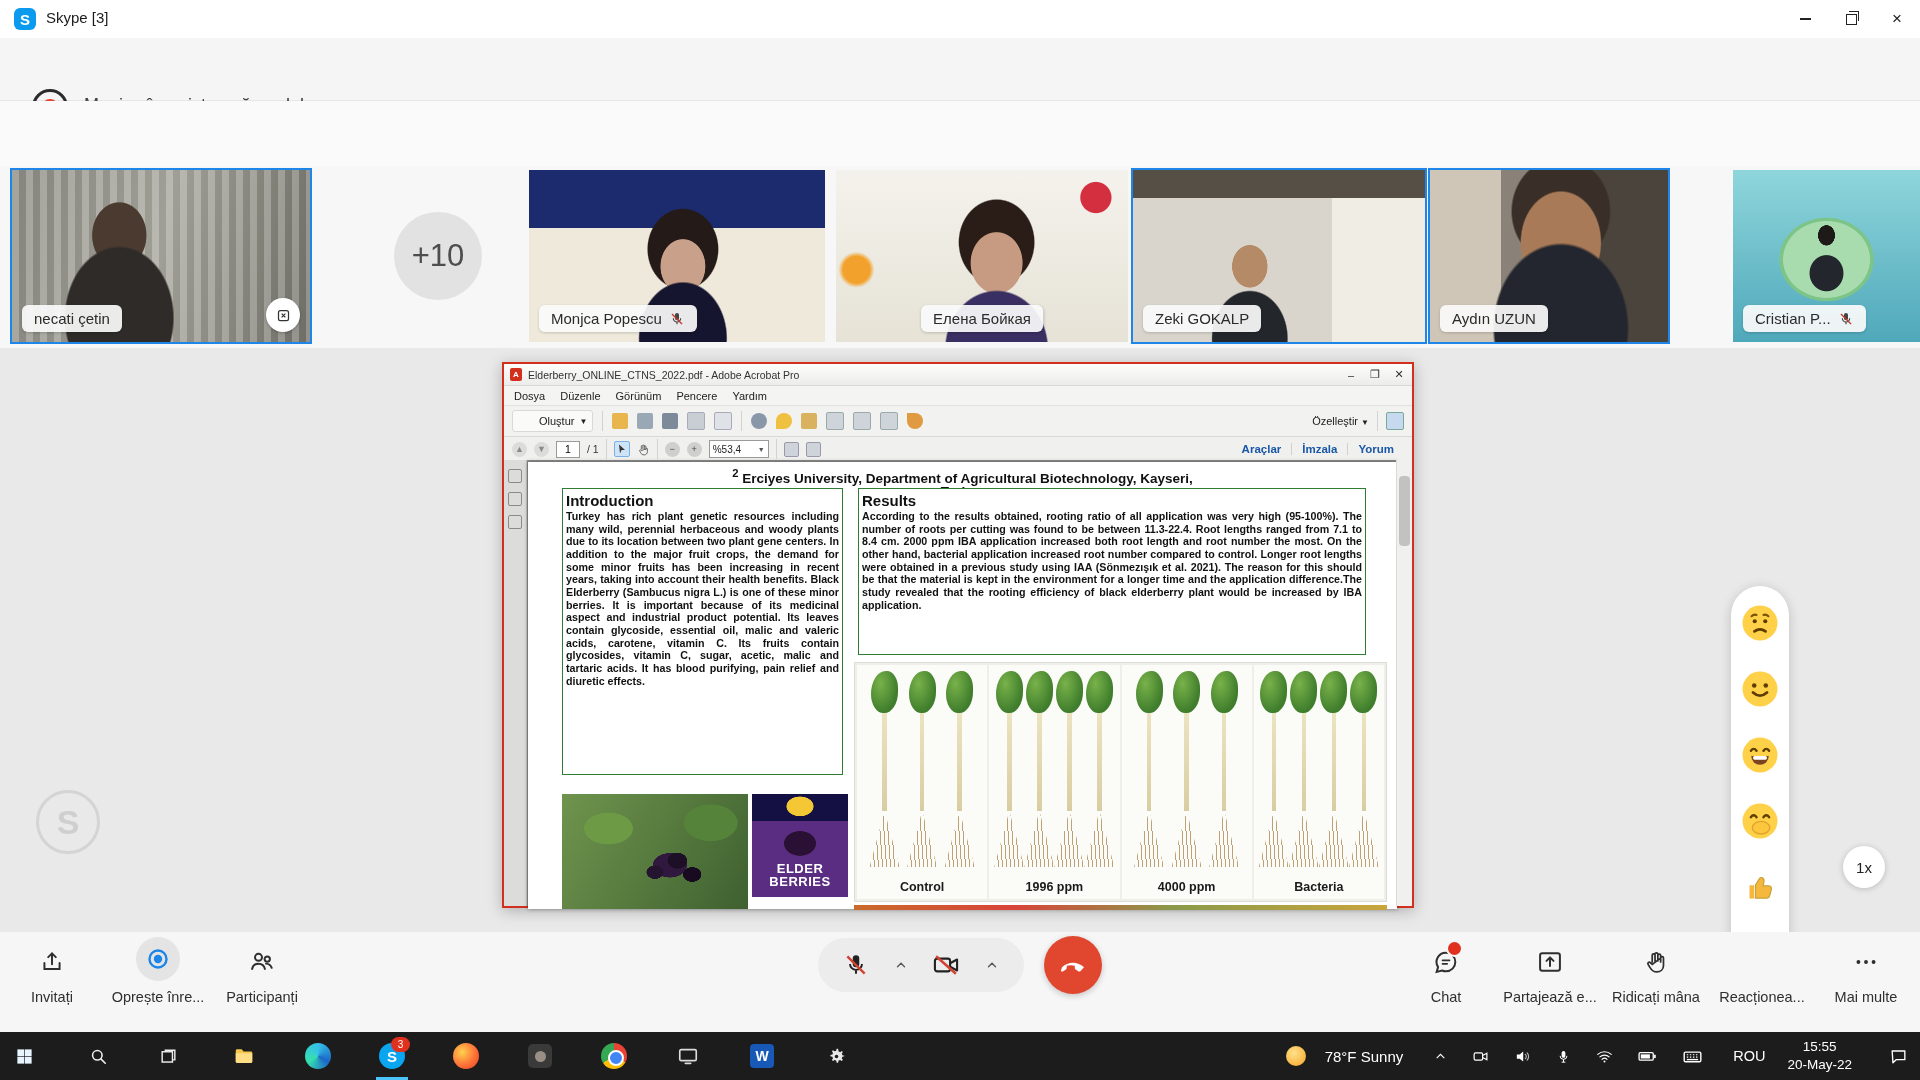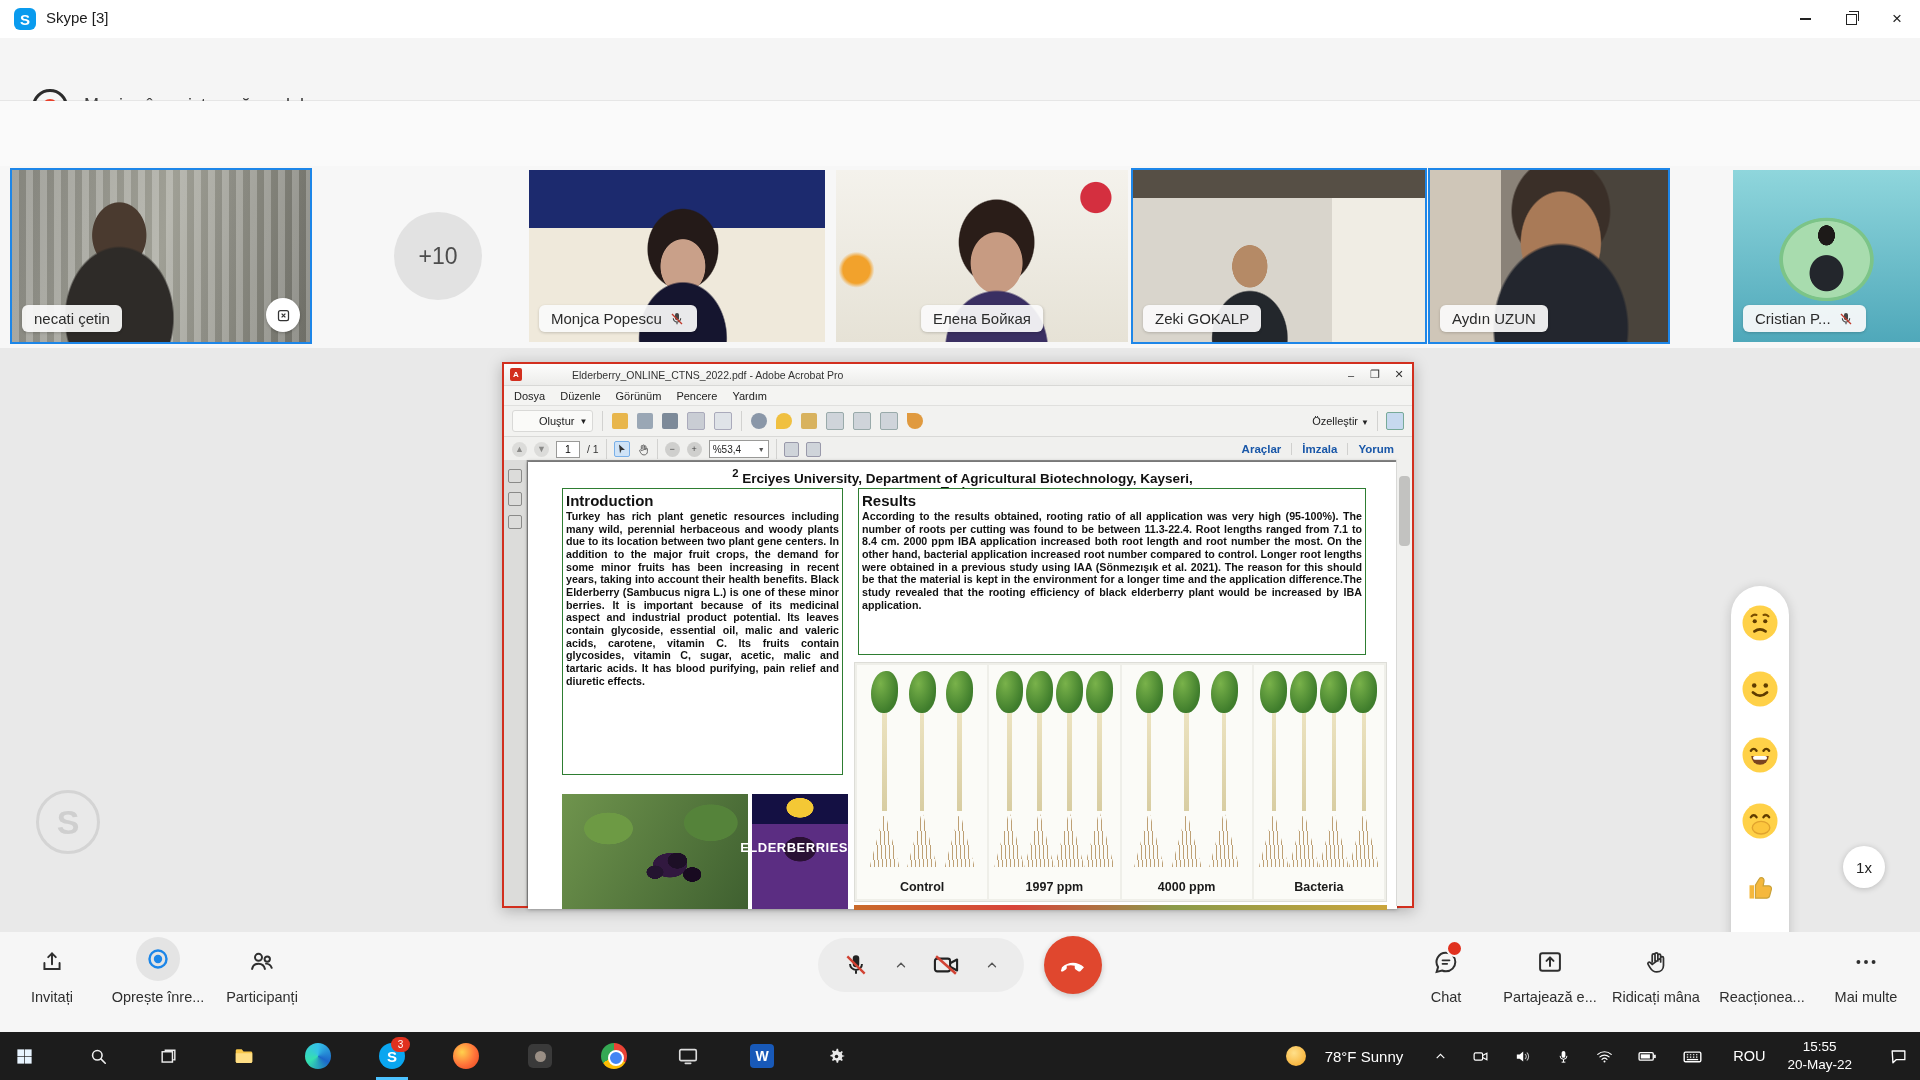--- a/index.html
+++ b/index.html
@@ -63,33 +63,33 @@
     radial-gradient(48px 42px at 55% 60%, #4a3a2f 0 55%, transparent 57%),
     radial-gradient(68px 86px at 55% 42%, #a97a57 0 58%, transparent 60%),
     radial-gradient(88px 96px at 55% 24%, #3a2f28 0 55%, transparent 57%),
     linear-gradient(90deg,#cfc6b8 0 30%, #8a8278 30% 55%, #4a443c 55% 100%);}
   .art6{background:
     radial-gradient(15px 18px at 50% 38%, #1d1a18 0 55%, transparent 58%),
     radial-gradient(30px 32px at 50% 60%, #23262c 0 55%, transparent 58%),
     radial-gradient(closest-side at 50% 52%, #a8dcae 0 46%, #7cc488 47% 50%, transparent 51%),
     linear-gradient(#8fd6dc,#4fa8ba);}
   #overflow-circle{left:394px;top:212px;width:88px;height:88px;border-radius:50%;background:#e2e2e2;
-    display:flex;align-items:center;justify-content:center;font-size:23px;color:#4d4d4d;}
+    display:flex;align-items:center;justify-content:center;font-size:31px;color:#4d4d4d;}
   .tilebtn{position:absolute;right:10px;bottom:10px;width:34px;height:34px;border-radius:50%;background:#fff;
     display:flex;align-items:center;justify-content:center;box-shadow:0 1px 3px rgba(0,0,0,.25);}
 
   
   #watermark{left:36px;top:790px;width:58px;height:58px;border:3px solid #d4d4d4;border-radius:50%;
     color:#cfcfcf;font-size:34px;font-weight:bold;display:flex;align-items:center;justify-content:center;}
 
   
   #pdfwin{left:502px;top:362px;width:912px;height:546px;background:#f0f0ee;border:2px solid #d22f1e;
           box-shadow:0 3px 14px rgba(0,0,0,.25);box-sizing:border-box;}
   #pdf-tbar{height:21px;background:linear-gradient(#fdfdfc,#ececea);display:flex;align-items:center;padding:0 6px;gap:6px;border-bottom:1px solid #d8d8d6;}
-  #pdf-tbar .t{font-size:10.5px;color:#333;margin-left:44px;}
+  #pdf-tbar .t{font-size:10.5px;color:#333;}
   .pdficn{width:12px;height:13px;background:#d22f1e;border-radius:2px;color:#fff;font-size:8px;font-weight:bold;
           display:flex;align-items:center;justify-content:center;}
   .pwc{margin-left:10px;font-size:11px;color:#333;width:14px;text-align:center;}
   #pdf-menus{height:19px;display:flex;align-items:center;gap:15px;padding:0 10px;background:#f4f4f2;border-bottom:1px solid #e0e0de;}
   #pdf-menus span{font-size:11px;color:#222;}
   #pdf-tools{height:30px;display:flex;align-items:center;padding:0 8px;background:#f2f2f0;border-bottom:1px solid #d9d9d7;gap:9px;}
   .tsep{width:1px;height:20px;background:#d2d2d0;}
   .ticon{width:16px;height:16px;border-radius:2px;}
   #olustur{display:flex;align-items:center;gap:5px;font-size:11px;color:#222;padding:2px 5px;border:1px solid #d9d9d7;border-radius:3px;background:#fafaf8;}
   #pdf-nav{height:24px;display:flex;align-items:center;padding:0 8px;background:#f0f0ee;border-bottom:1px solid #cfcfcd;gap:7px;}
@@ -127,26 +127,26 @@
   .plabel{position:absolute;bottom:5px;left:0;width:100%;text-align:center;font-size:12.5px;font-weight:bold;color:#1a1a1a;}
   #elderphoto{left:34px;top:332px;width:186px;height:115px;
     background:
       radial-gradient(16px 13px at 62% 58%, #1d0f26 0 60%, transparent 62%),
       radial-gradient(14px 11px at 50% 68%, #241430 0 60%, transparent 62%),
       radial-gradient(15px 12px at 70% 70%, #180a20 0 60%, transparent 62%),
       radial-gradient(28px 20px at 58% 62%, #31183f 0 60%, transparent 62%),
       radial-gradient(40px 26px at 25% 30%, #6d9a44 0 60%, transparent 62%),
       radial-gradient(44px 30px at 80% 25%, #55833a 0 60%, transparent 62%),
       linear-gradient(120deg,#6f944d,#3f6030);}
-  #product{left:224px;top:332px;width:96px;height:115px;
+  #product{left:224px;top:332px;width:96px;height:103px;
     background:
       radial-gradient(22px 16px at 50% 12%, #f4c835 0 60%, transparent 63%),
       radial-gradient(26px 20px at 50% 48%, #2a1034 0 60%, transparent 63%),
       linear-gradient(#141043 0 26%, #5b2d82 26% 100%);
-    display:flex;flex-direction:row;justify-content:flex-end;align-items:center;padding-bottom:8px;box-sizing:border-box;}
+    display:flex;flex-direction:column;justify-content:flex-end;align-items:center;padding-bottom:8px;box-sizing:border-box;}
   #product div{color:#fff;font-weight:bold;font-size:13px;line-height:1.05;letter-spacing:.5px;}
   #sliver{left:326px;top:443px;width:533px;height:5px;
     background:linear-gradient(90deg,#c96a2a,#d8443a 30%,#8a9a4a 60%,#caa53c);}
 
   
   #reactpanel{left:1731px;top:586px;width:58px;height:402px;background:#fff;border-radius:29px;
      box-shadow:0 2px 12px rgba(0,0,0,.18);}
   .emoji-slot{position:absolute;left:8px;width:42px;height:42px;}
   #badge1x{left:1843px;top:846px;width:42px;height:42px;border-radius:50%;background:#fff;
      box-shadow:0 1px 6px rgba(0,0,0,.2);display:flex;align-items:center;justify-content:center;
@@ -425,21 +425,21 @@
             <div class="stem">
                 <div class="leaf"></div>
                 <div class="stalk"></div>
                 <div class="roots"></div>
               </div>
             <div class="stem">
                 <div class="leaf"></div>
                 <div class="stalk"></div>
                 <div class="roots"></div>
               </div>
-            <div class="plabel">1997 ppm</div>
+            <div class="plabel">1996 ppm</div>
           </div>
           <div class="panel">
             <div class="stem">
                 <div class="leaf"></div>
                 <div class="stalk"></div>
                 <div class="roots"></div>
               </div>
             <div class="stem">
                 <div class="leaf"></div>
                 <div class="stalk"></div>

